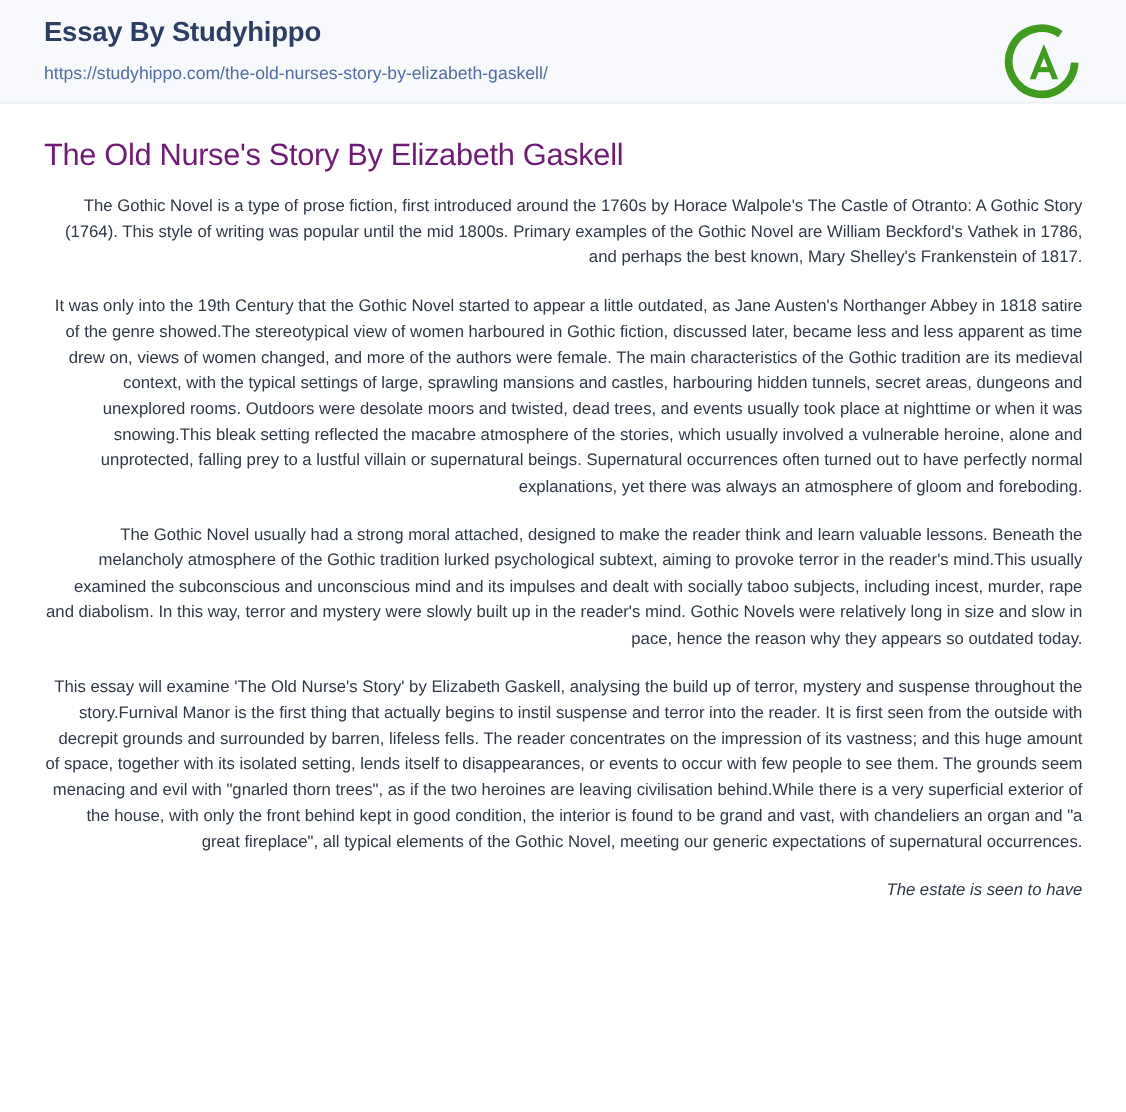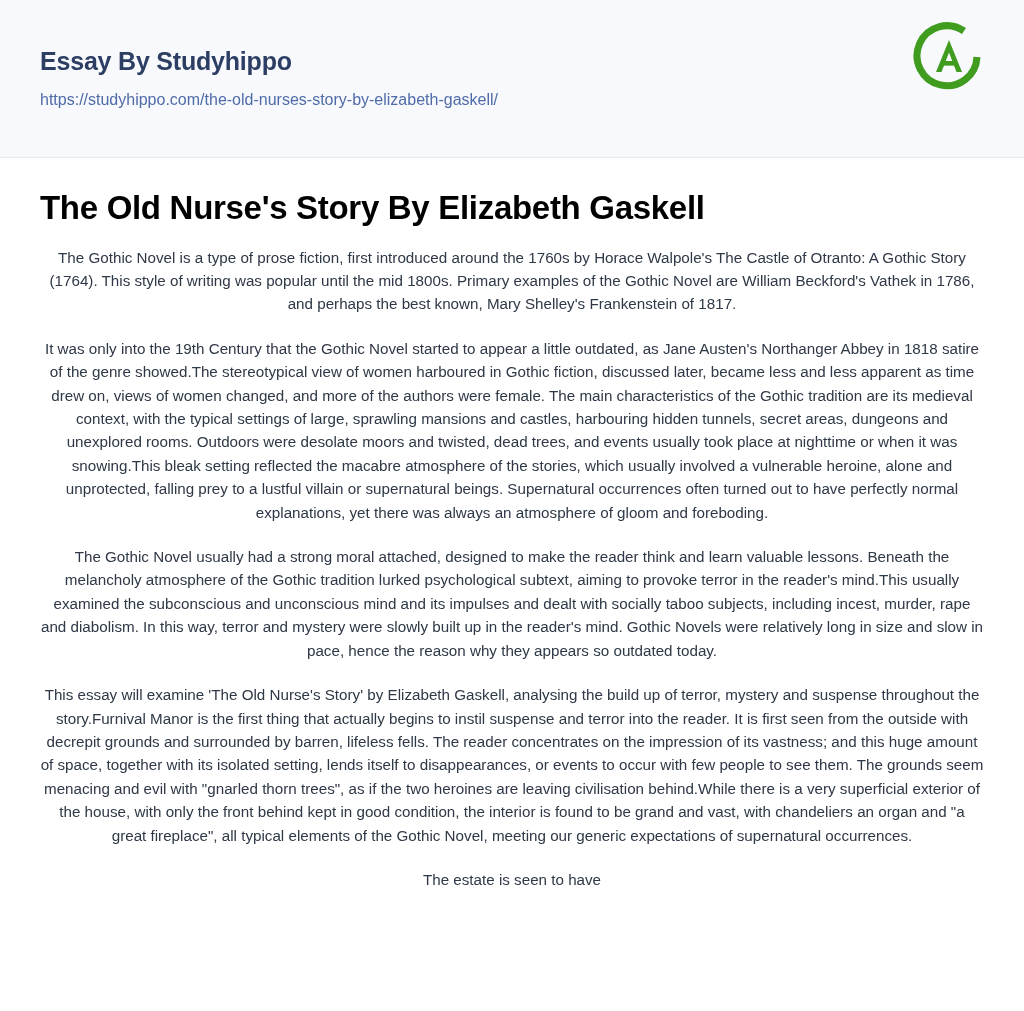--- a/index.html
+++ b/index.html
@@ -11,21 +11,21 @@
   }
   .page {
     width: 1024px;
     min-height: 1011px;
     position: relative;
     background: #ffffff;
     overflow: hidden;
   }
   
   .header {
-    height: 158px;
+    height: 94px;
     background: #f7f9fc;
     border-bottom: 1px solid #e6eaf0;
     position: relative;
     padding: 0 40px;
     display: flex;
     flex-direction: column;
     justify-content: center;
   }
   .brand {
     font-size: 25px;
@@ -46,35 +46,35 @@
     right: 38px;
     top: 20px;
     width: 74px;
     height: 74px;
   }
   
   .article {
     padding: 30px 40px 20px 40px;
   }
   h1.title {
-    font-size: 33px;
+    font-size: 28px;
     line-height: 1.2;
-    font-weight: bold;
-    color: #000000;
+    font-weight: normal;
+    color: #701a75;
     margin: 0 0 18px 0;
     letter-spacing: -0.3px;
   }
   p.para {
     font-size: 15.2px;
     line-height: 1.54;
     color: #2e3846;
     margin: 0 0 21px 0;
-    text-align: center;
+    text-align: right;
   }
-  p.para:last-child { margin-bottom: 0; }
+  p.para:last-child { margin-bottom: 0; font-style: italic; }
 </style>
 </head>
 <body>
 
 <div class="page">
 
   <div class="header">
     <div class="brand">Essay By Studyhippo</div>
     <a class="source-url" href="#">https://studyhippo.com/the-old-nurses-story-by-elizabeth-gaskell/</a>
     <div class="logo">

